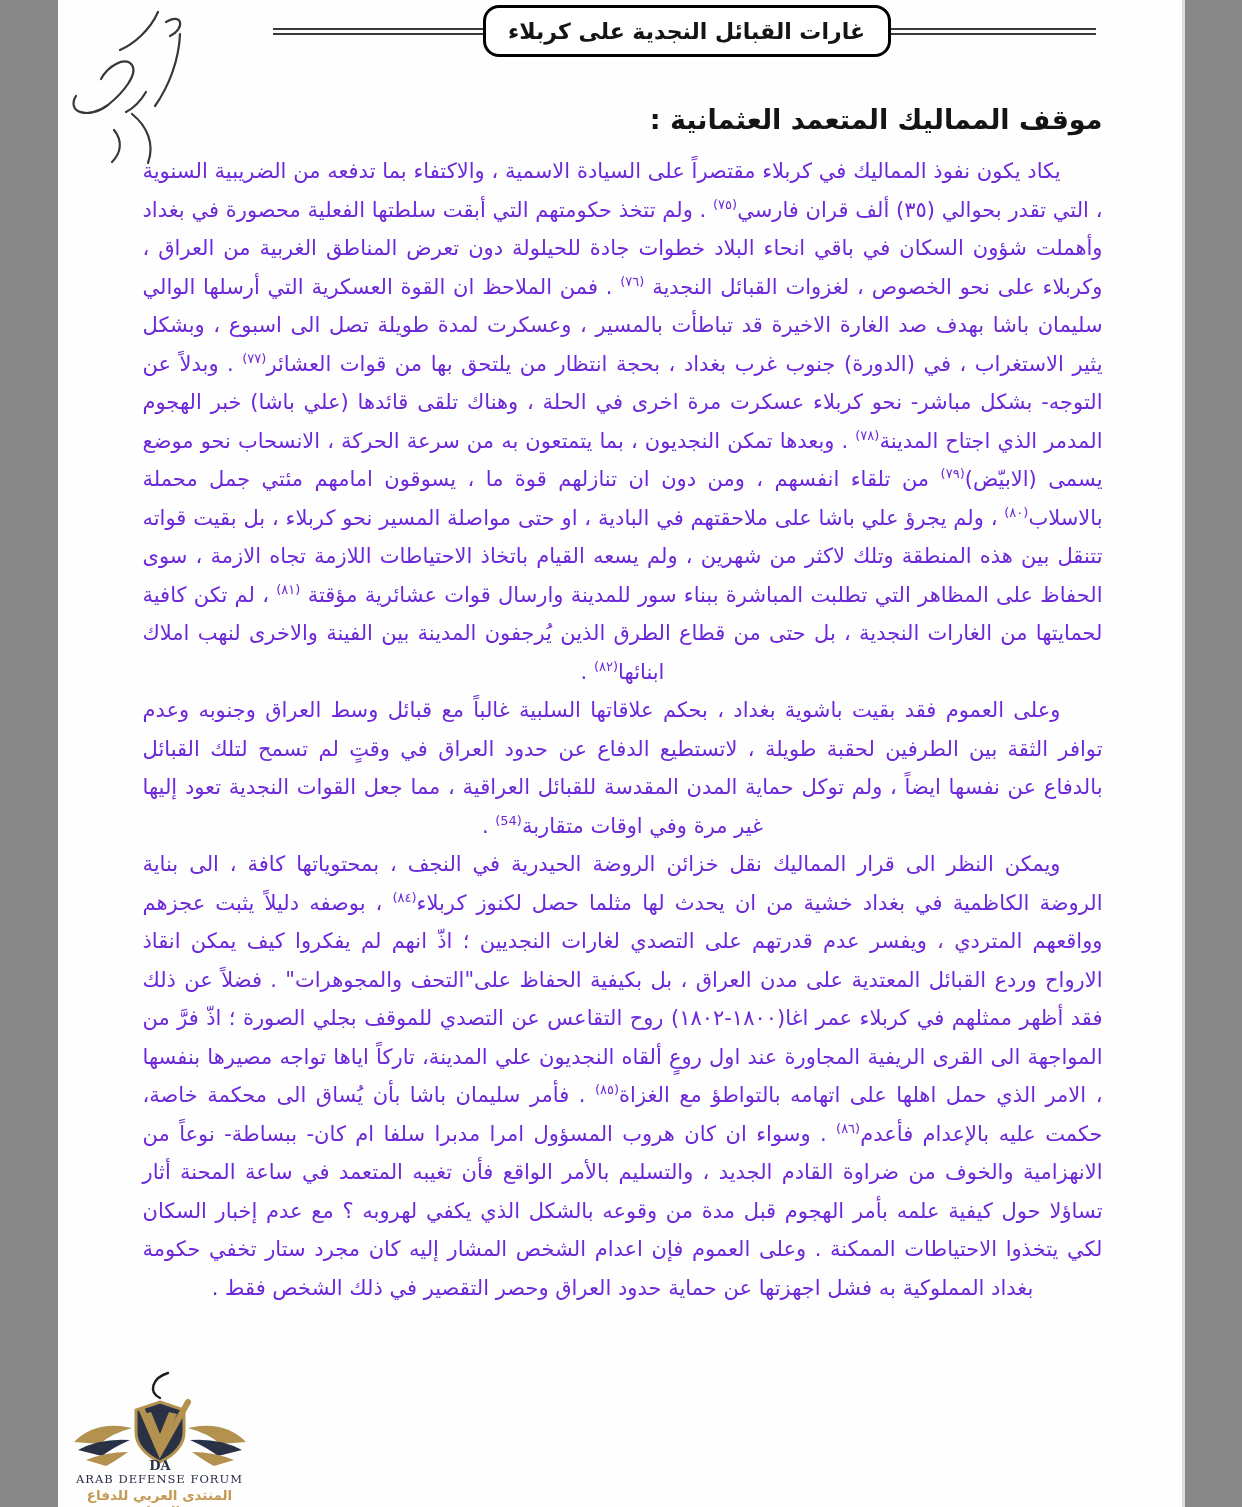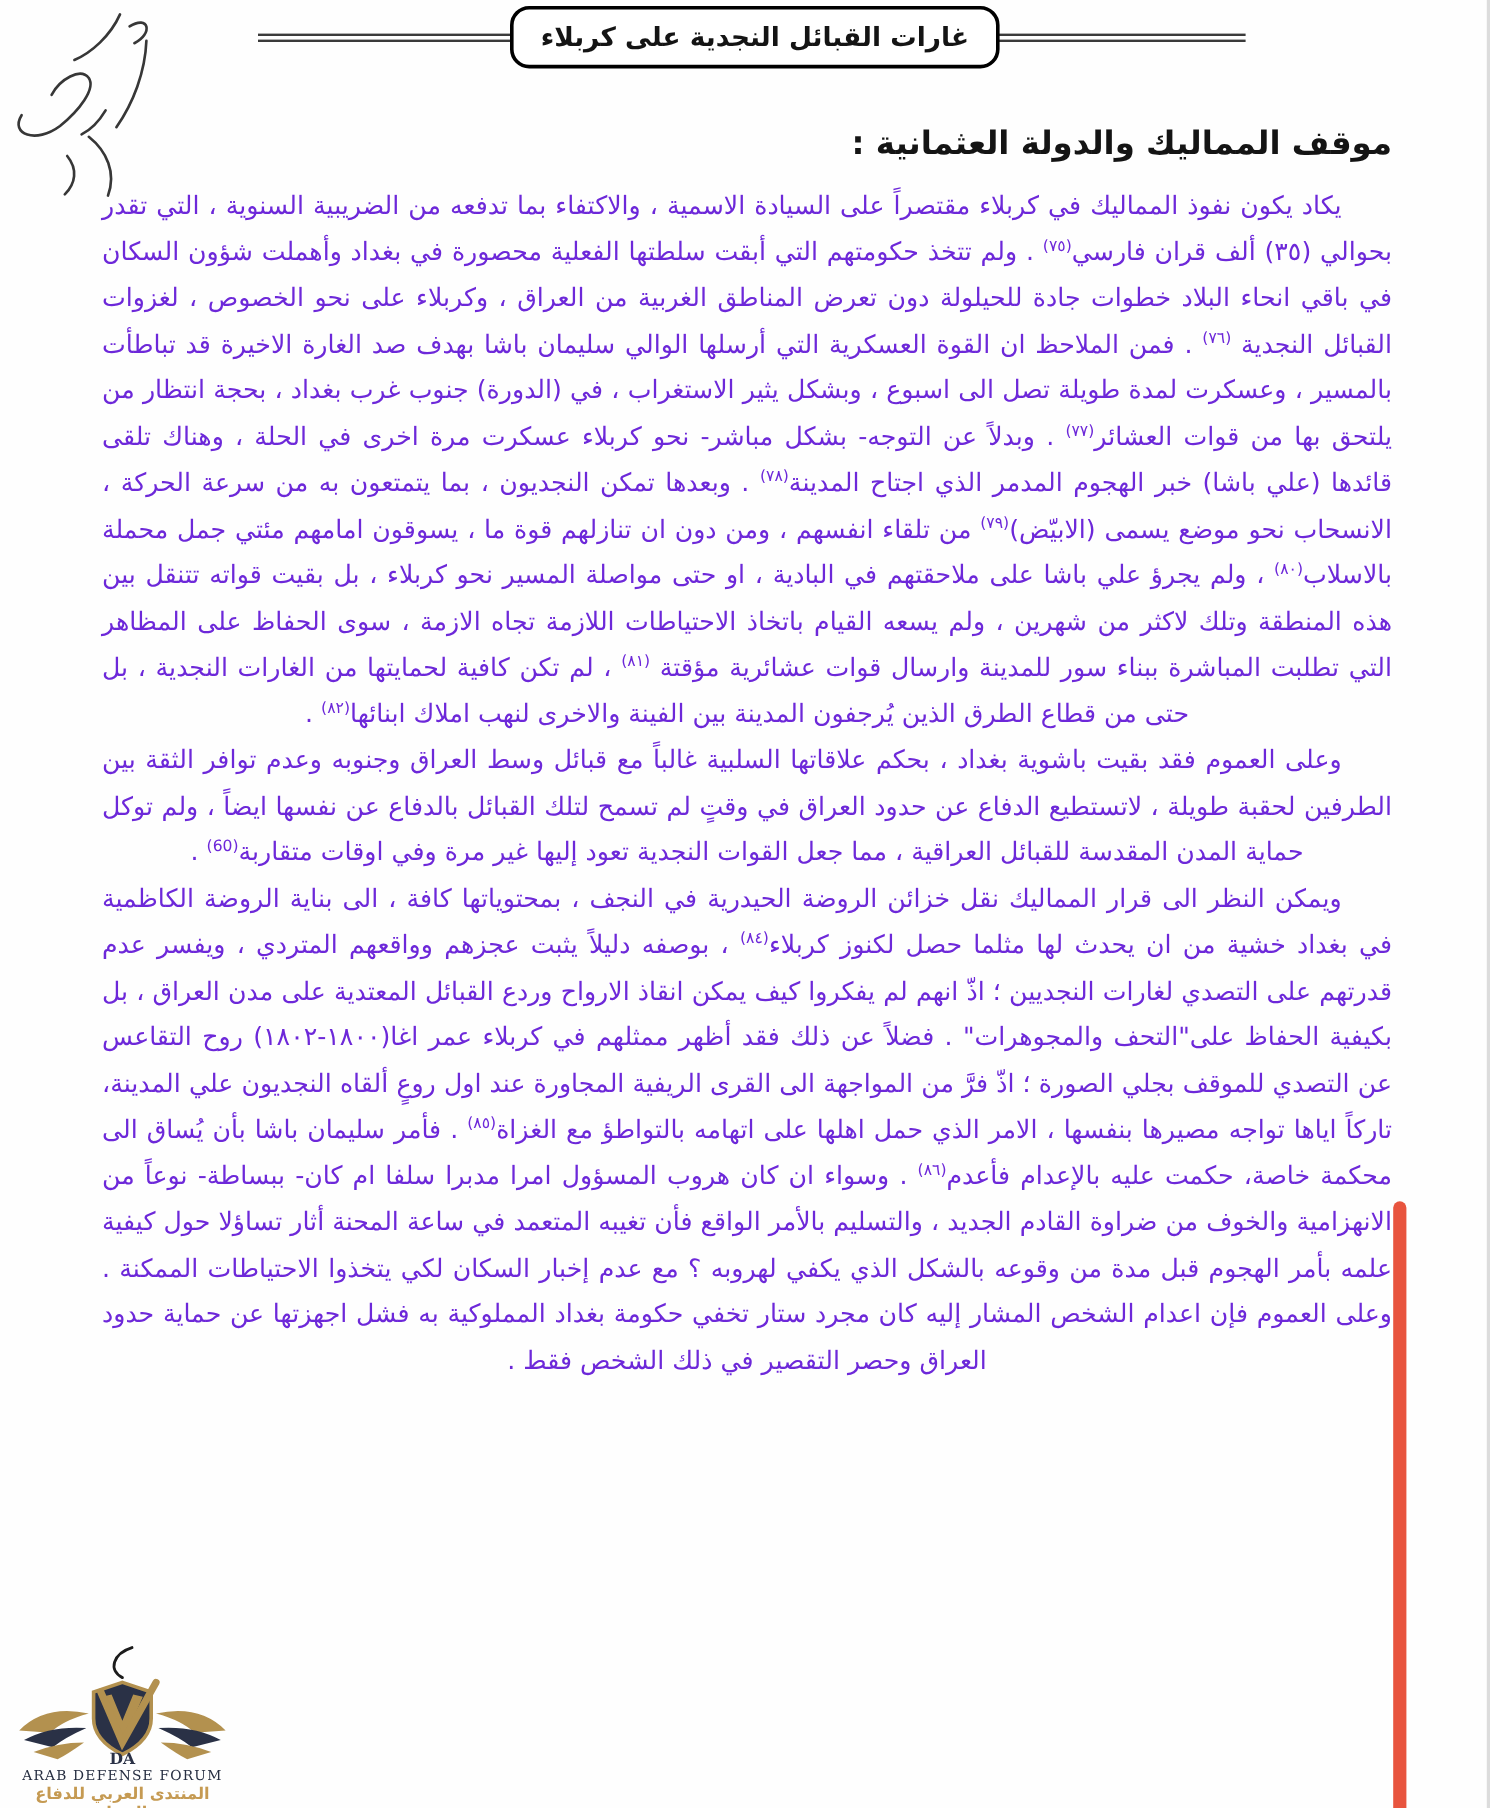--- a/index.html
+++ b/index.html
@@ -1,18 +1,18 @@
 <!DOCTYPE html>
 <html lang="ar"><head>
 <meta charset="utf-8">
 <style>
   html,body{margin:0;padding:0;}
   body{background:#888;font-family:"DejaVu Sans",sans-serif;}
   .page{
-    position:relative;width:1242px;height:1507px;margin:0 auto;
+    position:relative;width:1127px;height:1507px;margin:0 auto;
     background:#fefefe;overflow:hidden;color:#141414;
   }
   .scan-edge{position:absolute;right:0;top:0;bottom:0;width:3px;background:#dcdcdc;}
 
   
   .title-box{
     position:absolute;left:425px;top:5px;width:402px;height:46px;
     border:3px solid #000;border-radius:16px;background:#fff;
     display:flex;align-items:center;justify-content:center;
     direction:rtl;font-weight:bold;font-size:22px;letter-spacing:0;
@@ -68,23 +68,23 @@
       <path d="M104 22 C120 12 124 28 108 36"></path>
       <path d="M14 96 C4 112 26 120 46 105 C62 92 76 74 70 65 C63 56 46 66 39 79"></path>
       <path d="M118 34 C117 60 107 86 93 106"></path>
       <path d="M84 92 C78 102 72 108 64 112"></path>
       <path d="M70 114 C85 126 93 144 86 163"></path>
       <path d="M52 130 C61 141 59 153 50 162"></path>
     </g>
   </svg>
 
   <div class="content">
-    <h2 class="section-heading">موقف المماليك والدولة العثمانية :</h2>
+    <h2 class="section-heading">موقف المماليك المتعمد العثمانية :</h2>
     <p class="body-par">يكاد يكون نفوذ المماليك في كربلاء مقتصراً على السيادة الاسمية ، والاكتفاء بما تدفعه من الضريبية السنوية ، التي تقدر بحوالي (٣٥) ألف قران فارسي<sup>(٧٥)</sup> . ولم تتخذ حكومتهم التي أبقت سلطتها الفعلية محصورة في بغداد وأهملت شؤون السكان في باقي انحاء البلاد خطوات جادة للحيلولة دون تعرض المناطق الغربية من العراق ، وكربلاء على نحو الخصوص ، لغزوات القبائل النجدية <sup>(٧٦)</sup> . فمن الملاحظ ان القوة العسكرية التي أرسلها الوالي سليمان باشا بهدف صد الغارة الاخيرة قد تباطأت بالمسير ، وعسكرت لمدة طويلة تصل الى اسبوع ، وبشكل يثير الاستغراب ، في (الدورة) جنوب غرب بغداد ، بحجة انتظار من يلتحق بها من قوات العشائر<sup>(٧٧)</sup> . وبدلاً عن التوجه- بشكل مباشر- نحو كربلاء عسكرت مرة اخرى في الحلة ، وهناك تلقى قائدها (علي باشا) خبر الهجوم المدمر الذي اجتاح المدينة<sup>(٧٨)</sup> . وبعدها تمكن النجديون ، بما يتمتعون به من سرعة الحركة ، الانسحاب نحو موضع يسمى (الابيّض)<sup>(٧٩)</sup> من تلقاء انفسهم ، ومن دون ان تنازلهم قوة ما ، يسوقون امامهم مئتي جمل محملة بالاسلاب<sup>(٨٠)</sup> ، ولم يجرؤ علي باشا على ملاحقتهم في البادية ، او حتى مواصلة المسير نحو كربلاء ، بل بقيت قواته تتنقل بين هذه المنطقة وتلك لاكثر من شهرين ، ولم يسعه القيام باتخاذ الاحتياطات اللازمة تجاه الازمة ، سوى الحفاظ على المظاهر التي تطلبت المباشرة ببناء سور للمدينة وارسال قوات عشائرية مؤقتة <sup>(٨١)</sup> ، لم تكن كافية لحمايتها من الغارات النجدية ، بل حتى من قطاع الطرق الذين يُرجفون المدينة بين الفينة والاخرى لنهب املاك ابنائها<sup>(٨٢)</sup> .</p>
-    <p class="body-par">وعلى العموم فقد بقيت باشوية بغداد ، بحكم علاقاتها السلبية غالباً مع قبائل وسط العراق وجنوبه وعدم توافر الثقة بين الطرفين لحقبة طويلة ، لاتستطيع الدفاع عن حدود العراق في وقتٍ لم تسمح لتلك القبائل بالدفاع عن نفسها ايضاً ، ولم توكل حماية المدن المقدسة للقبائل العراقية ، مما جعل القوات النجدية تعود إليها غير مرة وفي اوقات متقاربة<sup>(60)</sup> .</p>
+    <p class="body-par">وعلى العموم فقد بقيت باشوية بغداد ، بحكم علاقاتها السلبية غالباً مع قبائل وسط العراق وجنوبه وعدم توافر الثقة بين الطرفين لحقبة طويلة ، لاتستطيع الدفاع عن حدود العراق في وقتٍ لم تسمح لتلك القبائل بالدفاع عن نفسها ايضاً ، ولم توكل حماية المدن المقدسة للقبائل العراقية ، مما جعل القوات النجدية تعود إليها غير مرة وفي اوقات متقاربة<sup>(54)</sup> .</p>
     <p class="body-par">ويمكن النظر الى قرار المماليك نقل خزائن الروضة الحيدرية في النجف ، بمحتوياتها كافة ، الى بناية الروضة الكاظمية في بغداد خشية من ان يحدث لها مثلما حصل لكنوز كربلاء<sup>(٨٤)</sup> ، بوصفه دليلاً يثبت عجزهم وواقعهم المتردي ، ويفسر عدم قدرتهم على التصدي لغارات النجديين ؛ اذّ انهم لم يفكروا كيف يمكن انقاذ الارواح وردع القبائل المعتدية على مدن العراق ، بل بكيفية الحفاظ على"التحف والمجوهرات" . فضلاً عن ذلك فقد أظهر ممثلهم في كربلاء عمر اغا(١٨٠٠-١٨٠٢) روح التقاعس عن التصدي للموقف بجلي الصورة ؛ اذّ فرَّ من المواجهة الى القرى الريفية المجاورة عند اول روعٍ ألقاه النجديون علي المدينة، تاركاً اياها تواجه مصيرها بنفسها ، الامر الذي حمل اهلها على اتهامه بالتواطؤ مع الغزاة<sup>(٨٥)</sup> . فأمر سليمان باشا بأن يُساق الى محكمة خاصة، حكمت عليه بالإعدام فأعدم<sup>(٨٦)</sup> . وسواء ان كان هروب المسؤول امرا مدبرا سلفا ام كان- ببساطة- نوعاً من الانهزامية والخوف من ضراوة القادم الجديد ، والتسليم بالأمر الواقع فأن تغيبه المتعمد في ساعة المحنة أثار تساؤلا حول كيفية علمه بأمر الهجوم قبل مدة من وقوعه بالشكل الذي يكفي لهروبه ؟ مع عدم إخبار السكان لكي يتخذوا الاحتياطات الممكنة . وعلى العموم فإن اعدام الشخص المشار إليه كان مجرد ستار تخفي حكومة بغداد المملوكية به فشل اجهزتها عن حماية حدود العراق وحصر التقصير في ذلك الشخص فقط .</p>
   </div>
 
   <div class="red-marker" style="background: rgb(232, 84, 62);"></div>
 
   <svg class="handwriting-small" width="34" height="34" viewBox="0 0 34 34">
     <path d="M24 3 C8 8 4 22 16 28" fill="none" stroke="#1c1c1c" stroke-width="2.4" stroke-linecap="round"></path>
   </svg>
 
   <div class="logo">

